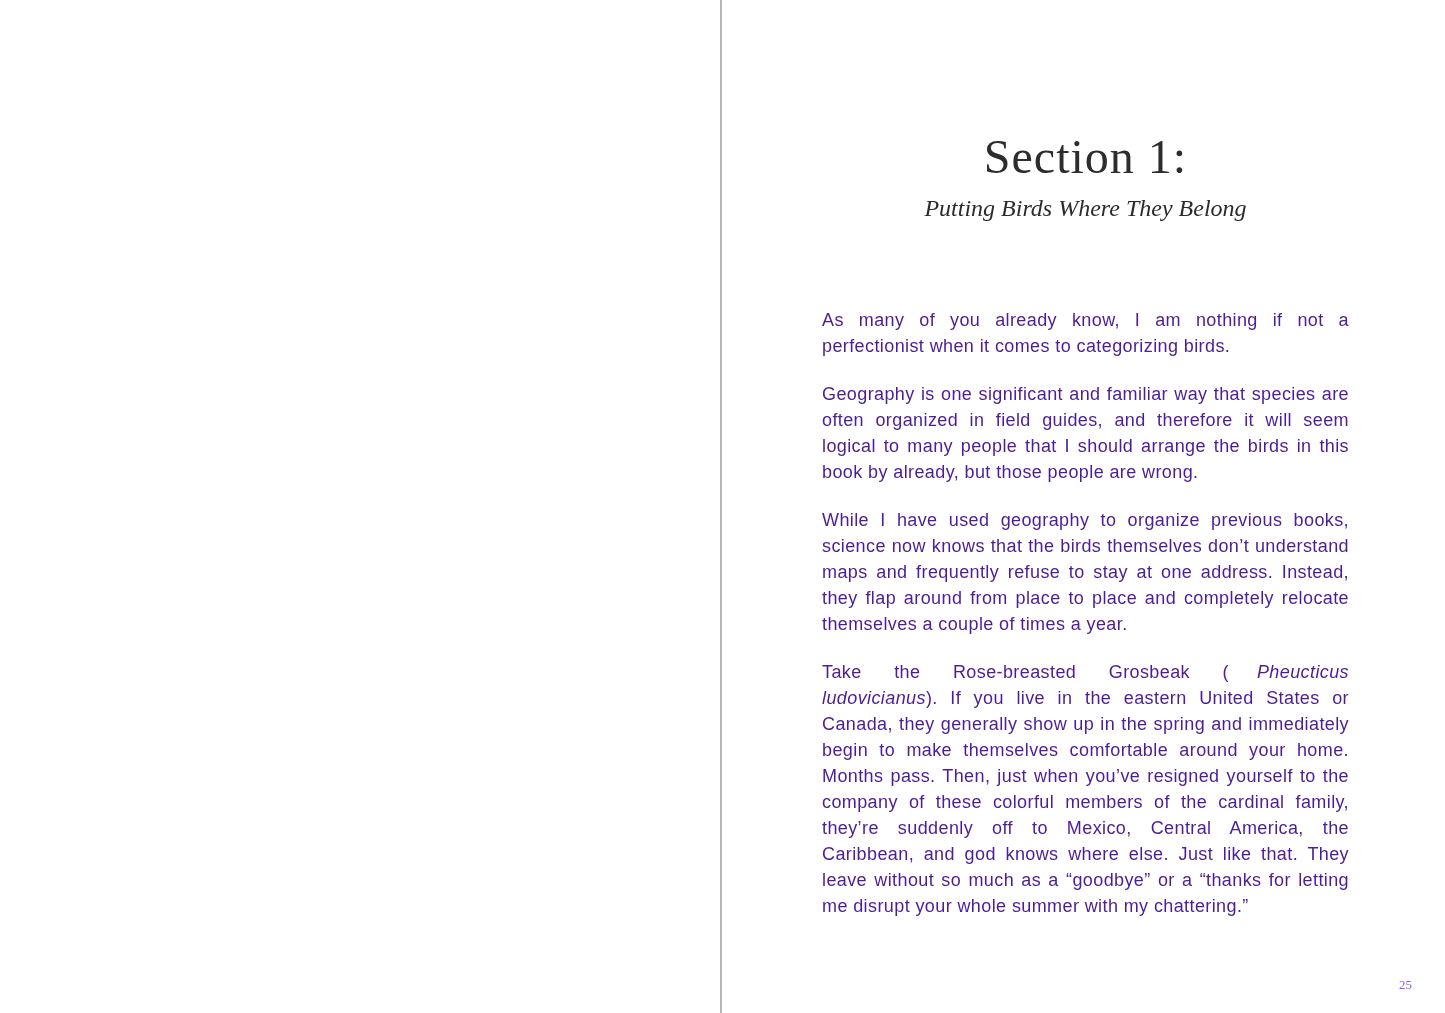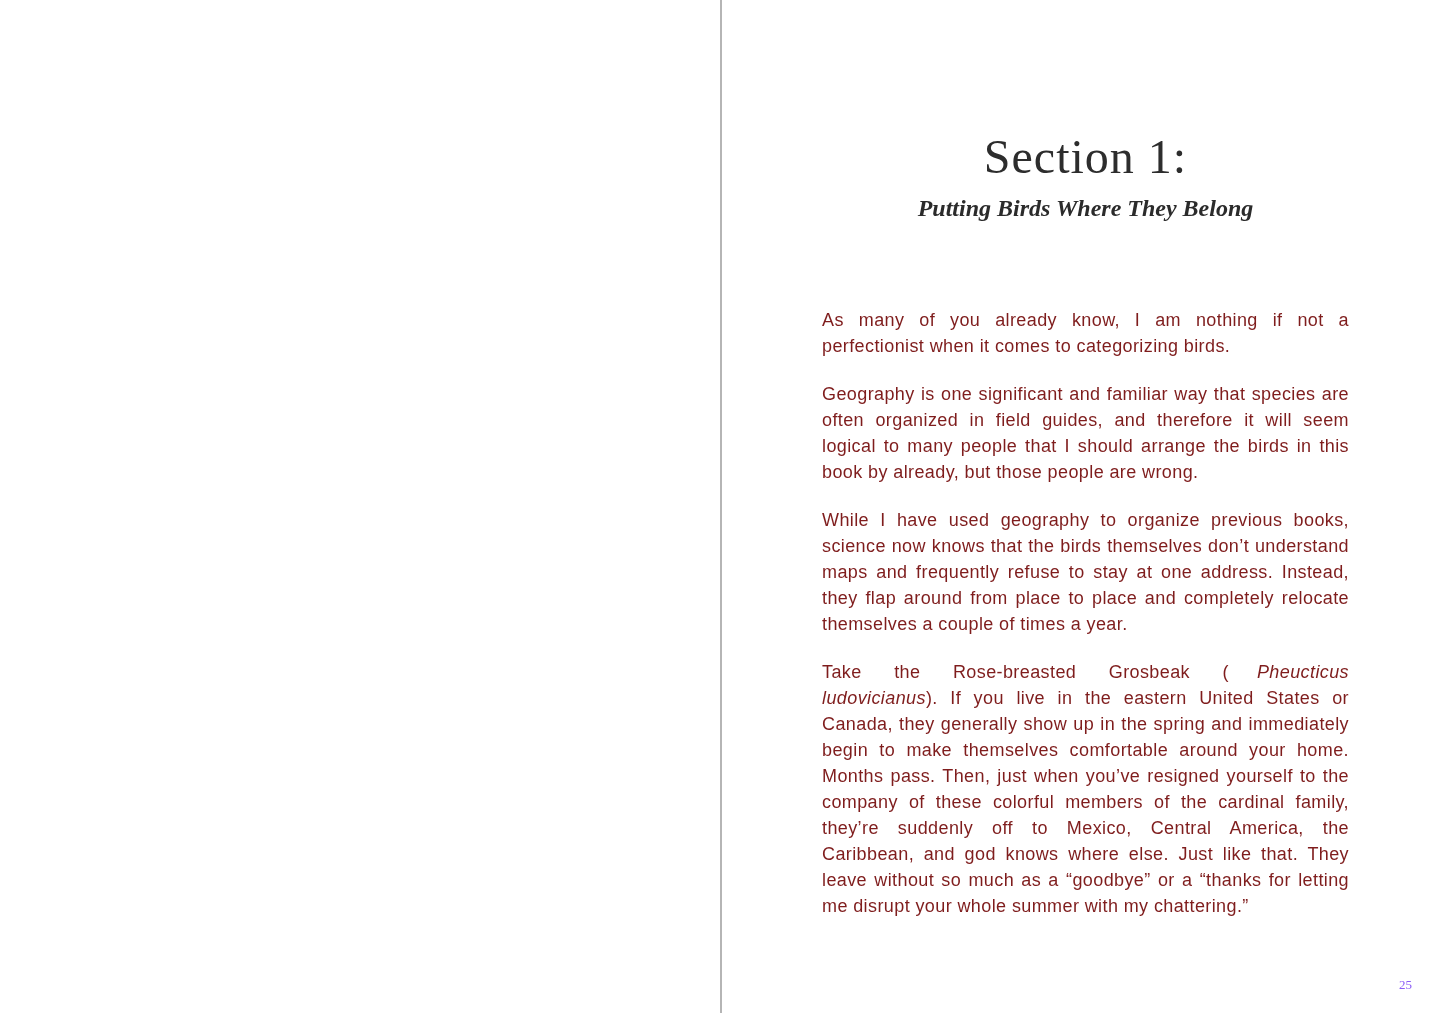--- a/index.html
+++ b/index.html
@@ -42,33 +42,33 @@
     font-size: 48px;
     line-height: 52px;
     letter-spacing: 1px;
     text-align: center;
     color: #2d2d2d;
   }
   .section-subtitle {
     margin: 0 0 84px 0;
     font-family: "Liberation Serif", serif;
     font-style: italic;
-    font-weight: 700;
+    font-weight: 400;
     font-size: 24px;
     line-height: 30px;
     text-align: center;
     color: #2b2b2b;
   }
   .body-copy p {
     margin: 0 0 22px 0;
     font-family: "Liberation Sans", sans-serif;
     font-size: 18px;
     line-height: 26px;
     letter-spacing: 0.4px;
-    color: #7f1d1d;
+    color: #4c1d95;
     text-align: justify;
   }
   .body-copy p:last-child { margin-bottom: 0; }
   .species { font-style: italic; margin-left: 28px; }
   .page-number {
     position: absolute;
     left: 676px;          
     top: 961px;
     font-family: "Liberation Serif", serif;
     font-size: 13px;

